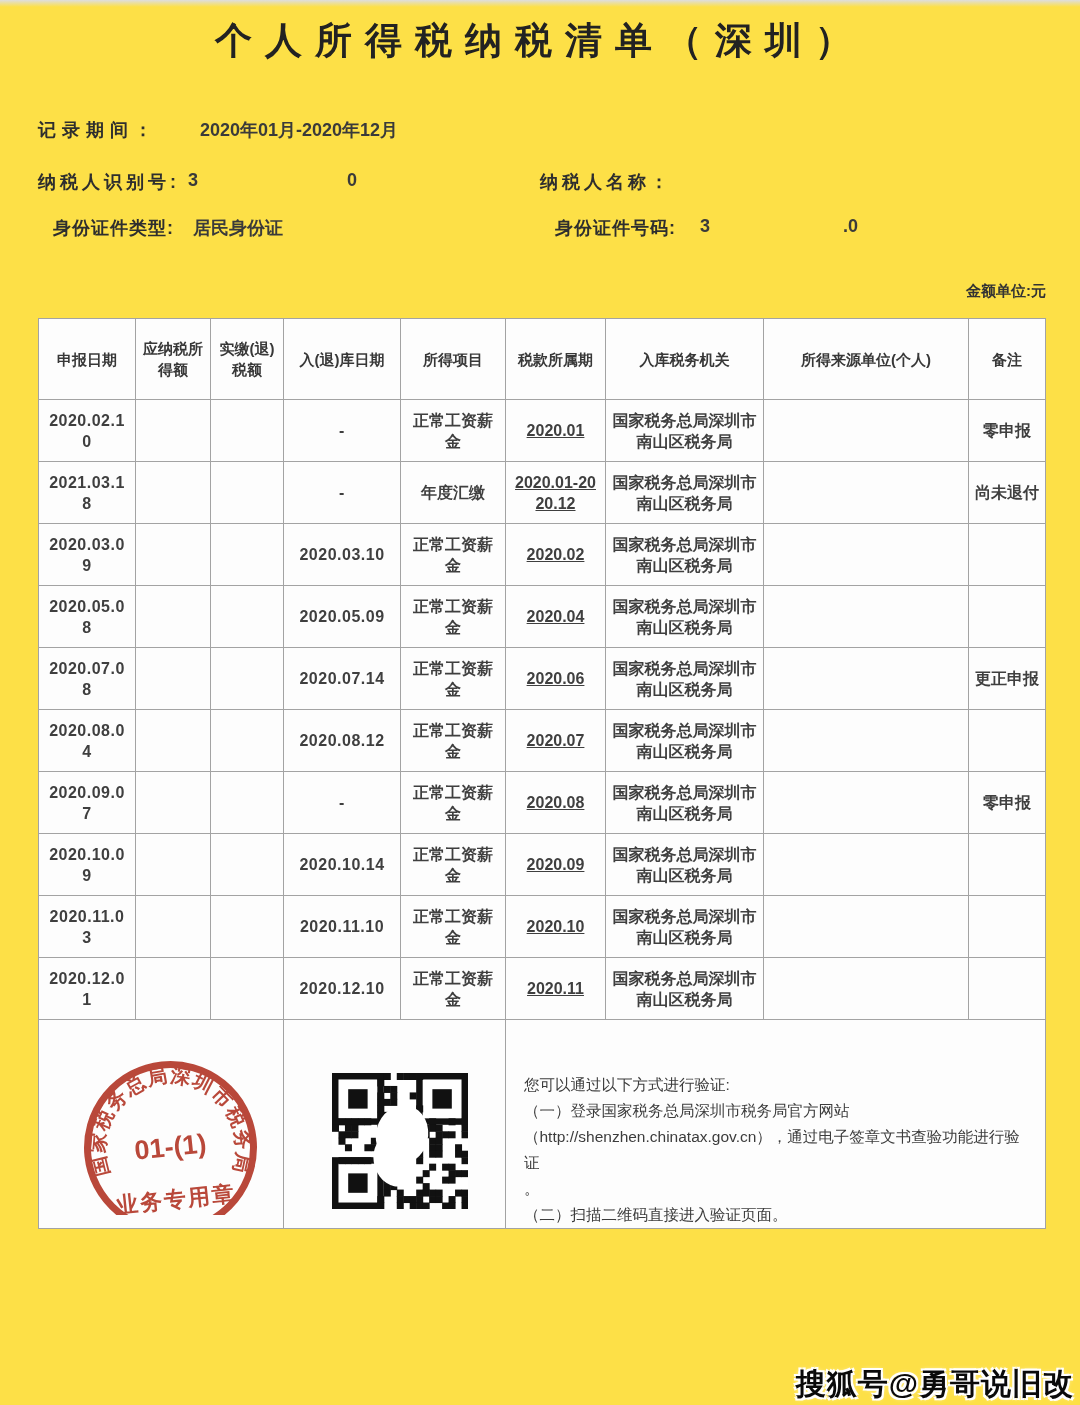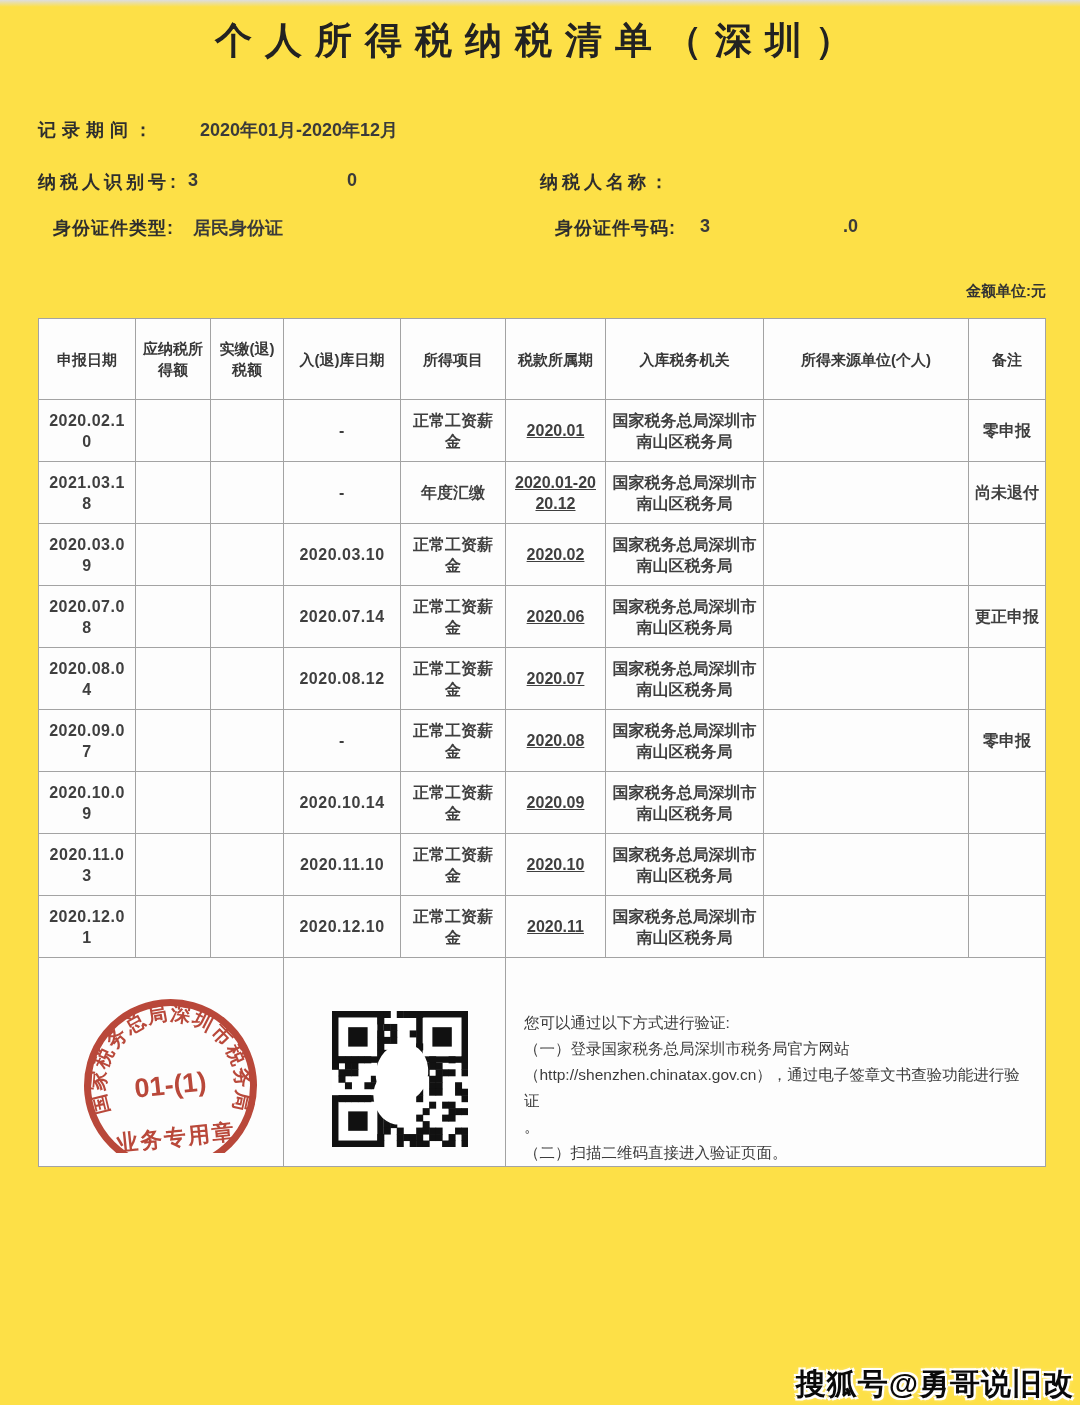--- a/index.html
+++ b/index.html
@@ -132,20 +132,31 @@
           <td class="col-source"></td>
           <td class="col-remark">尚未退付</td>
         </tr>
         <tr>
           <td class="col-date">2020.03.09</td>
           <td class="col-taxable"></td>
           <td class="col-paid"></td>
           <td class="col-date">2020.03.10</td>
           <td class="col-item">正常工资薪金</td>
           <td class="col-period">2020.02</td>
+          <td class="col-authority">国家税务总局深圳市南山区税务局</td>
+          <td class="col-source"></td>
+          <td class="col-remark"></td>
+        </tr>
+        <tr>
+          <td class="col-date">2020.05.08</td>
+          <td class="col-taxable"></td>
+          <td class="col-paid"></td>
+          <td class="col-date">2020.05.09</td>
+          <td class="col-item">正常工资薪金</td>
+          <td class="col-period">2020.04</td>
           <td class="col-authority">国家税务总局深圳市南山区税务局</td>
           <td class="col-source"></td>
           <td class="col-remark"></td>
         </tr>
         <tr>
           <td class="col-date">2020.07.08</td>
           <td class="col-taxable"></td>
           <td class="col-paid"></td>
           <td class="col-date">2020.07.14</td>
           <td class="col-item">正常工资薪金</td>

